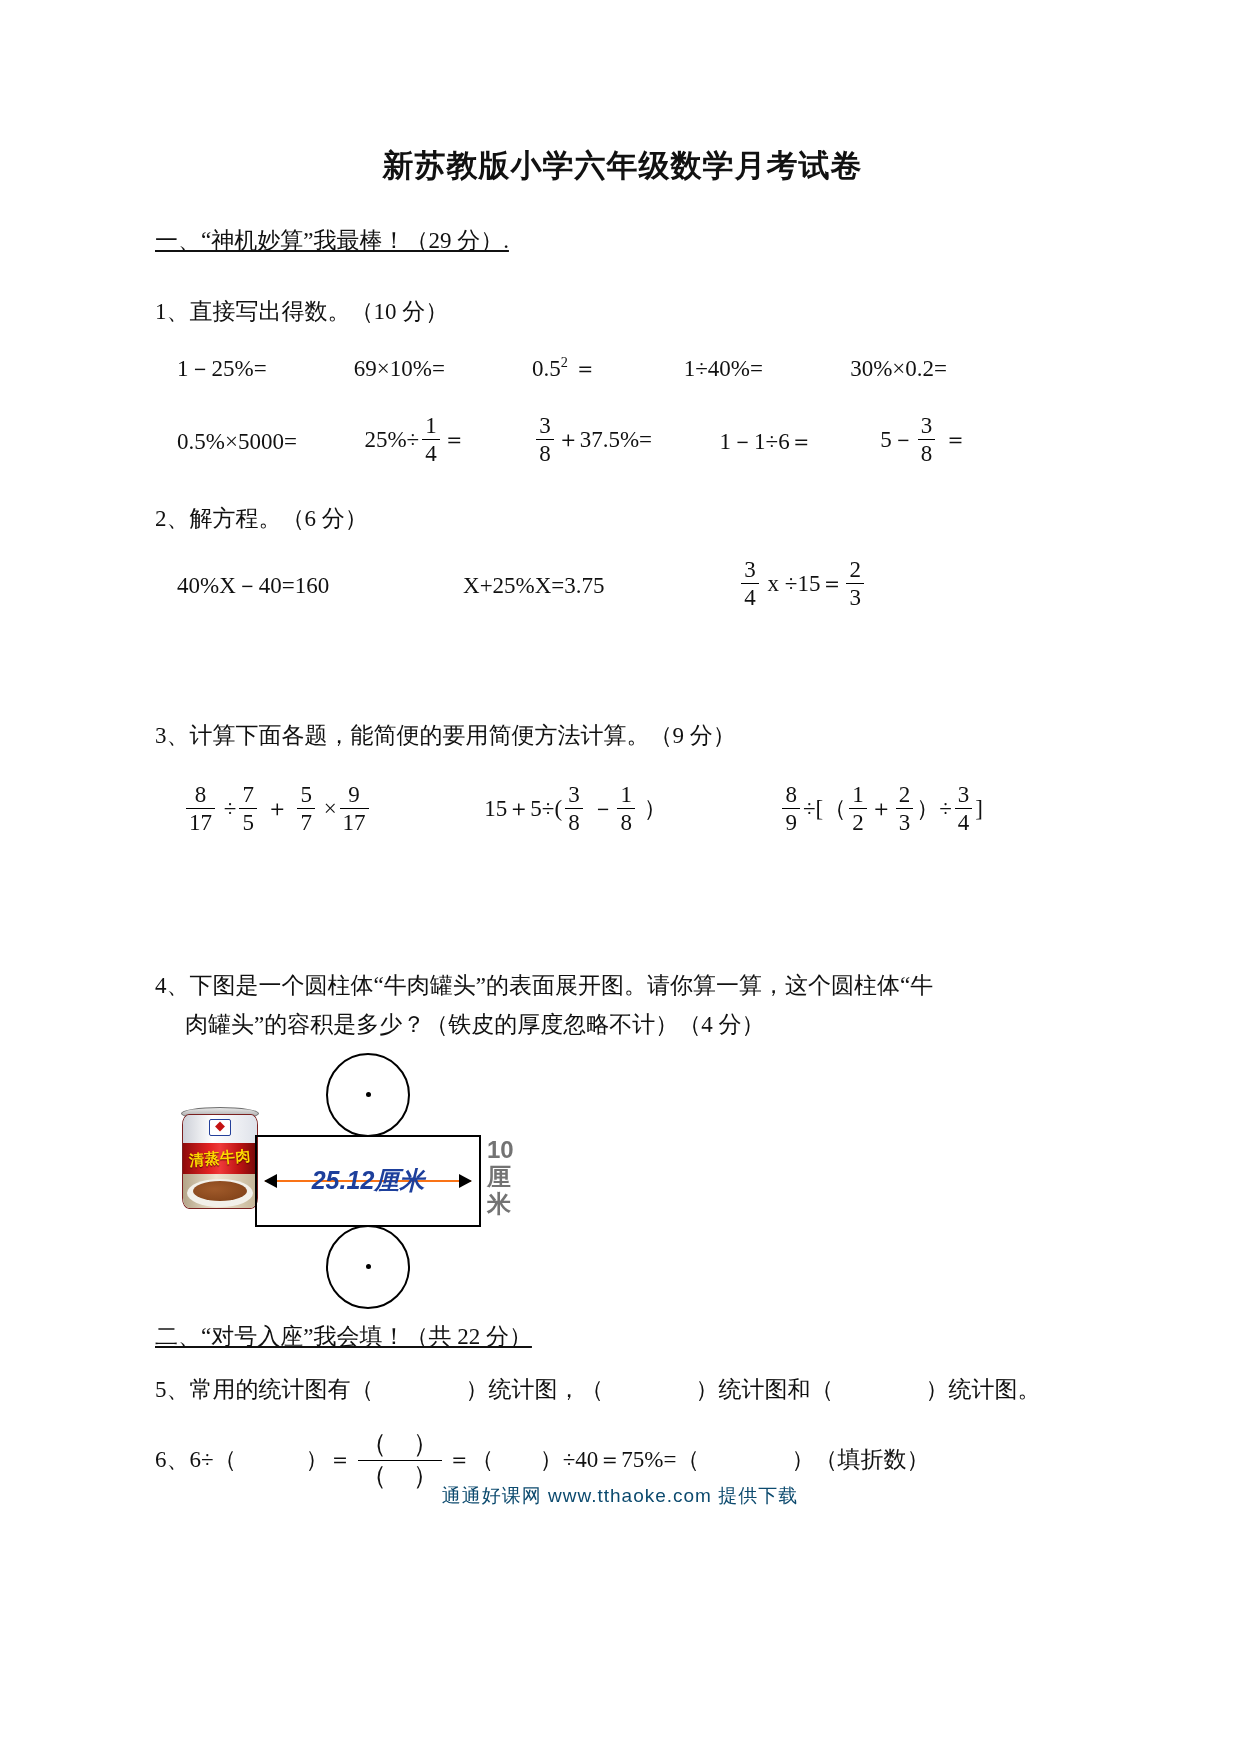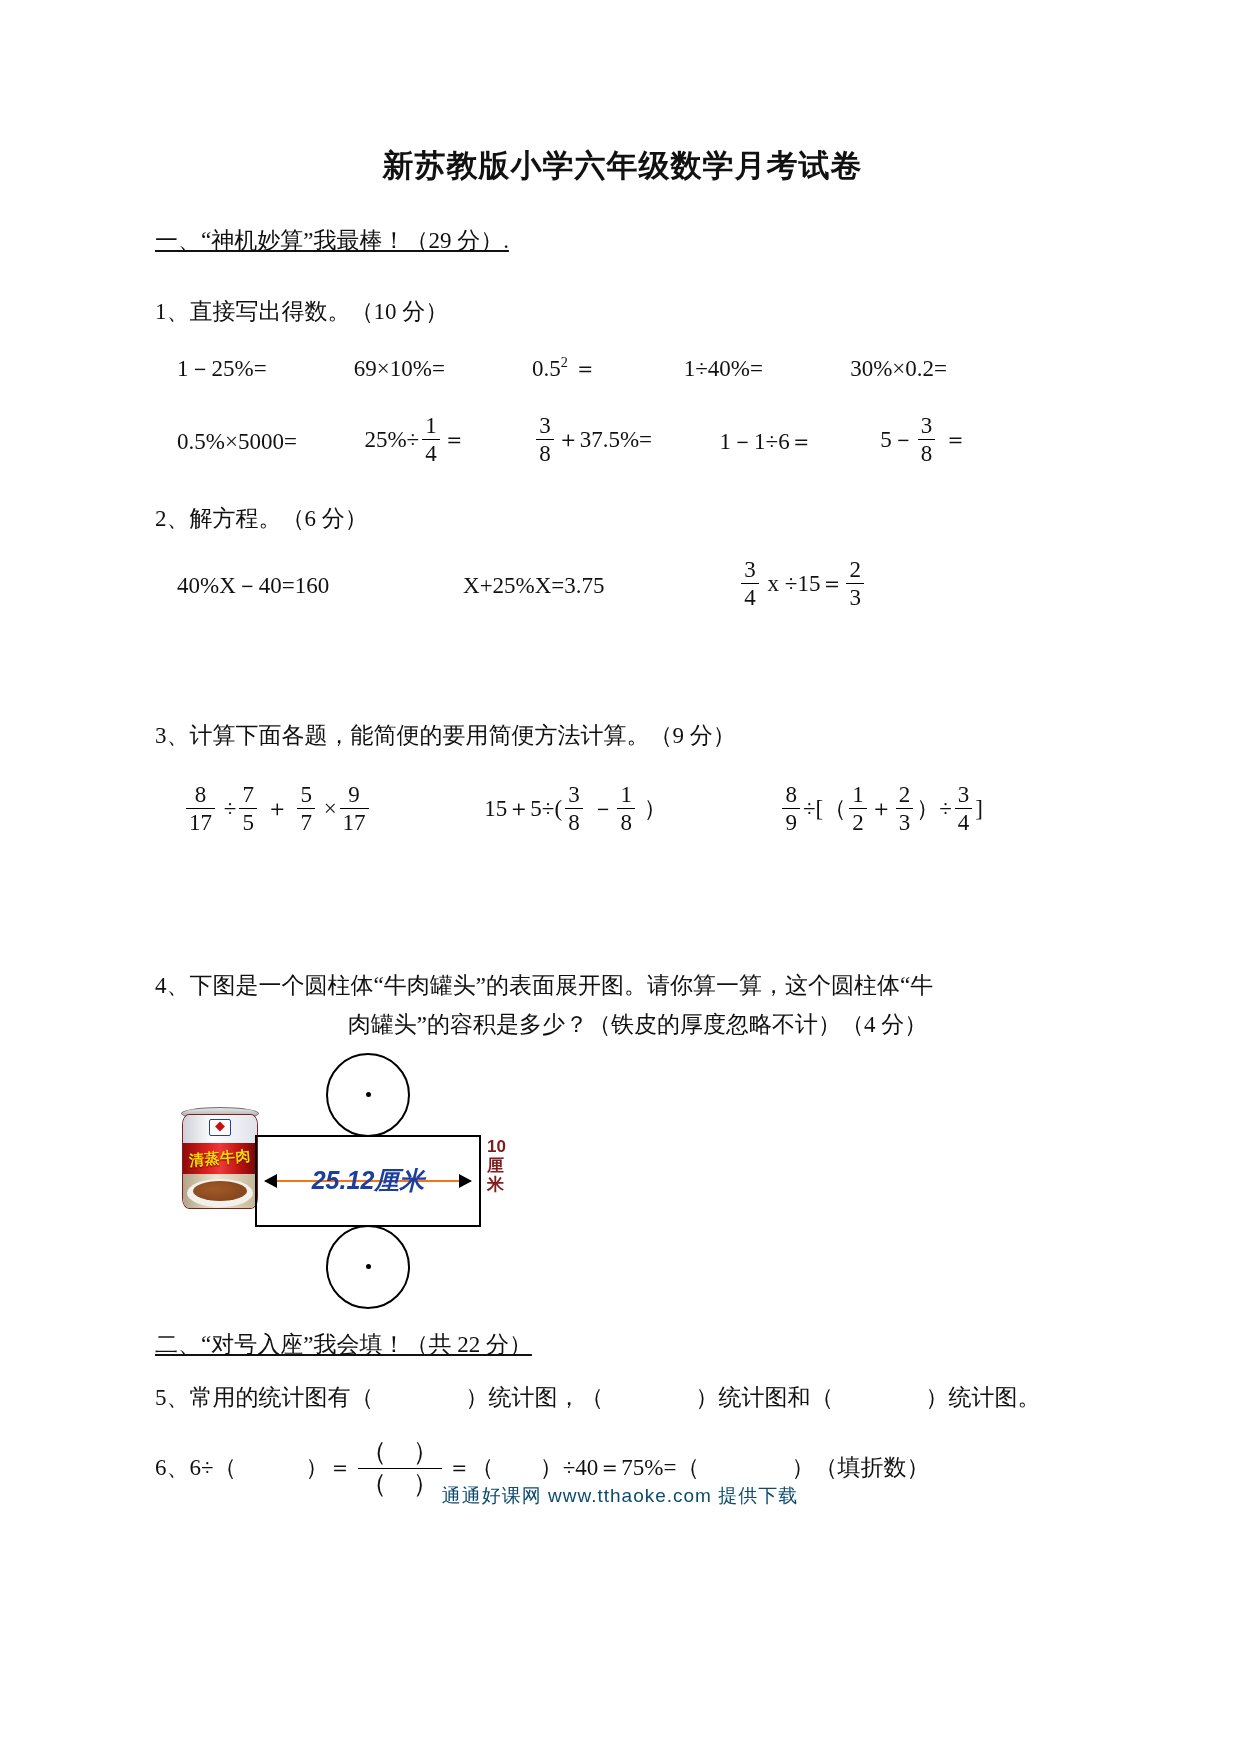--- a/index.html
+++ b/index.html
@@ -27,21 +27,21 @@
   .q-label{margin-top:40px;}
   .math-row{display:flex;justify-content:space-between;align-items:center;}
   .row-q1a{margin-top:26px;width:770px;margin-left:22px;}
   .row-q1b{margin-top:30px;width:790px;margin-left:22px;}
   .row-q2{margin-top:24px;width:690px;margin-left:22px;}
   .row-q3{margin-top:32px;width:800px;margin-left:28px;}
   .gap-q3{margin-top:106px;}
   .gap-q4{margin-top:128px;}
   .q4-para{line-height:1.72;}
   .q4-line{display:block;}
-  .q4-line2{padding-left:30px;text-align:center;}
+  .q4-line2{padding-left:30px;}
 
   .frac{display:inline-block;vertical-align:middle;transform:translateY(-2px);text-align:center;margin:0 3px;line-height:1.18;}
   .frac .num{display:block;border-bottom:1.6px solid #000;padding:0 3px;}
   .frac .den{display:block;padding:0 3px;}
   .frac.big{font-size:26px;margin:0 6px;}
   sup{font-size:0.62em;}
 
   
   .diagram{position:relative;height:260px;margin-top:8px;}
   .circle{position:absolute;width:84px;height:84px;border:2.5px solid #000;border-radius:50%;box-sizing:border-box;}
@@ -52,22 +52,22 @@
   .dim-arrow{position:absolute;left:8px;right:8px;top:50%;margin-top:-1px;height:2px;background:#f97316;}
   .dim-arrow::before{content:"";position:absolute;left:-1px;top:-6px;width:0;height:0;border:7px solid transparent;border-right:13px solid #000;border-left:0;}
   .dim-arrow::after{content:"";position:absolute;right:-1px;top:-6px;width:0;height:0;border:7px solid transparent;border-left:13px solid #000;border-right:0;}
   .dim-label{
     position:absolute;left:50%;top:-16px;transform:translateX(-50%);
     color:#1d3f9c;font-family:"Liberation Sans",sans-serif;font-weight:bold;
     font-size:25px;white-space:nowrap;font-style:italic;
   }
   .height-label{
     position:absolute;left:332px;top:84px;width:30px;
-    color:#7f1d1d;font-family:"Liberation Sans",sans-serif;font-weight:bold;
-    font-size:17px;line-height:1.12;word-break:break-all;
+    color:#737373;font-family:"Liberation Sans",sans-serif;font-weight:bold;
+    font-size:24px;line-height:1.12;word-break:break-all;
   }
 
   
   .can{position:absolute;left:25px;top:56px;width:80px;height:100px;}
   .can-lid{position:absolute;left:1px;top:-2px;right:1px;height:13px;border-radius:50%;
     background:linear-gradient(#e8e8e8,#9a9a9a);border:1px solid #6f6f6f;box-sizing:border-box;}
   .can-body{position:absolute;left:2px;top:5px;right:2px;bottom:0;border-radius:7px/11px;overflow:hidden;
     border:1px solid #7a2020;box-sizing:border-box;}
   .can-band-top{height:30%;background:linear-gradient(90deg,#cdd0d8,#ffffff 40%,#dfe2ea);position:relative;}
   .can-logo{position:absolute;left:50%;top:4px;transform:translateX(-50%);width:20px;height:15px;background:#fff;
@@ -77,21 +77,21 @@
   .can-band-mid{height:34%;background:linear-gradient(90deg,#8f0b0b,#e02222 35%,#ef3a3a 50%,#c01414 75%,#730707);
     display:flex;align-items:center;justify-content:center;}
   .can-text{color:#ffd900;font-weight:bold;font-size:15px;white-space:nowrap;transform:rotate(-5deg);
     text-shadow:0 1px 1px #5a0505;font-family:"Liberation Sans",sans-serif;letter-spacing:0.5px;}
   .can-band-bottom{height:36%;background:linear-gradient(90deg,#b4a488,#efe6d2 45%,#c4b496);position:relative;}
   .can-plate{position:absolute;left:50%;top:55%;transform:translate(-50%,-50%);width:66px;height:28px;
     background:#f2f0ea;border-radius:50%;}
   .can-meat{position:absolute;left:50%;top:50%;transform:translate(-50%,-50%);width:54px;height:20px;
     background:radial-gradient(ellipse at 40% 40%,#a05a2a,#7c3e16);border-radius:50%;}
 
-  .s2-heading{margin-top:16px;}
+  .s2-heading{margin-top:8px;}
   .q5{margin-top:22px;}
   .q6{margin-top:26px;}
 
   .footer{
     position:absolute;left:0;right:0;top:1483px;
     text-align:center;
     font-family:"Liberation Sans",sans-serif;
     font-size:19px;color:#0c4a6e;letter-spacing:1px;
   }
 </style>

